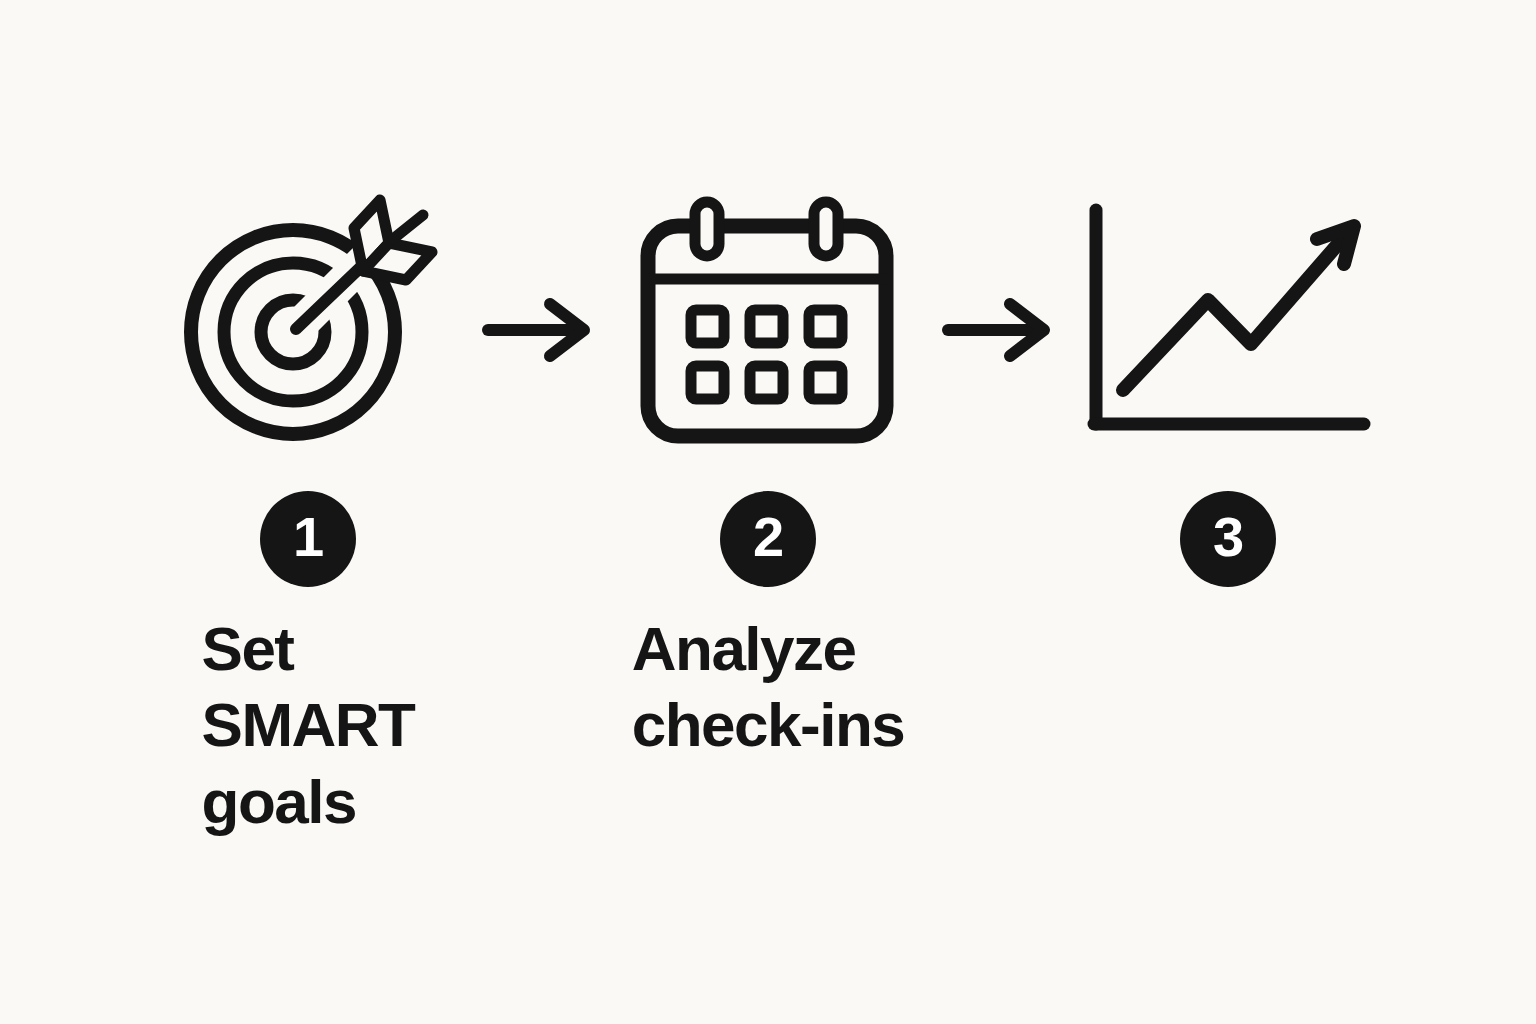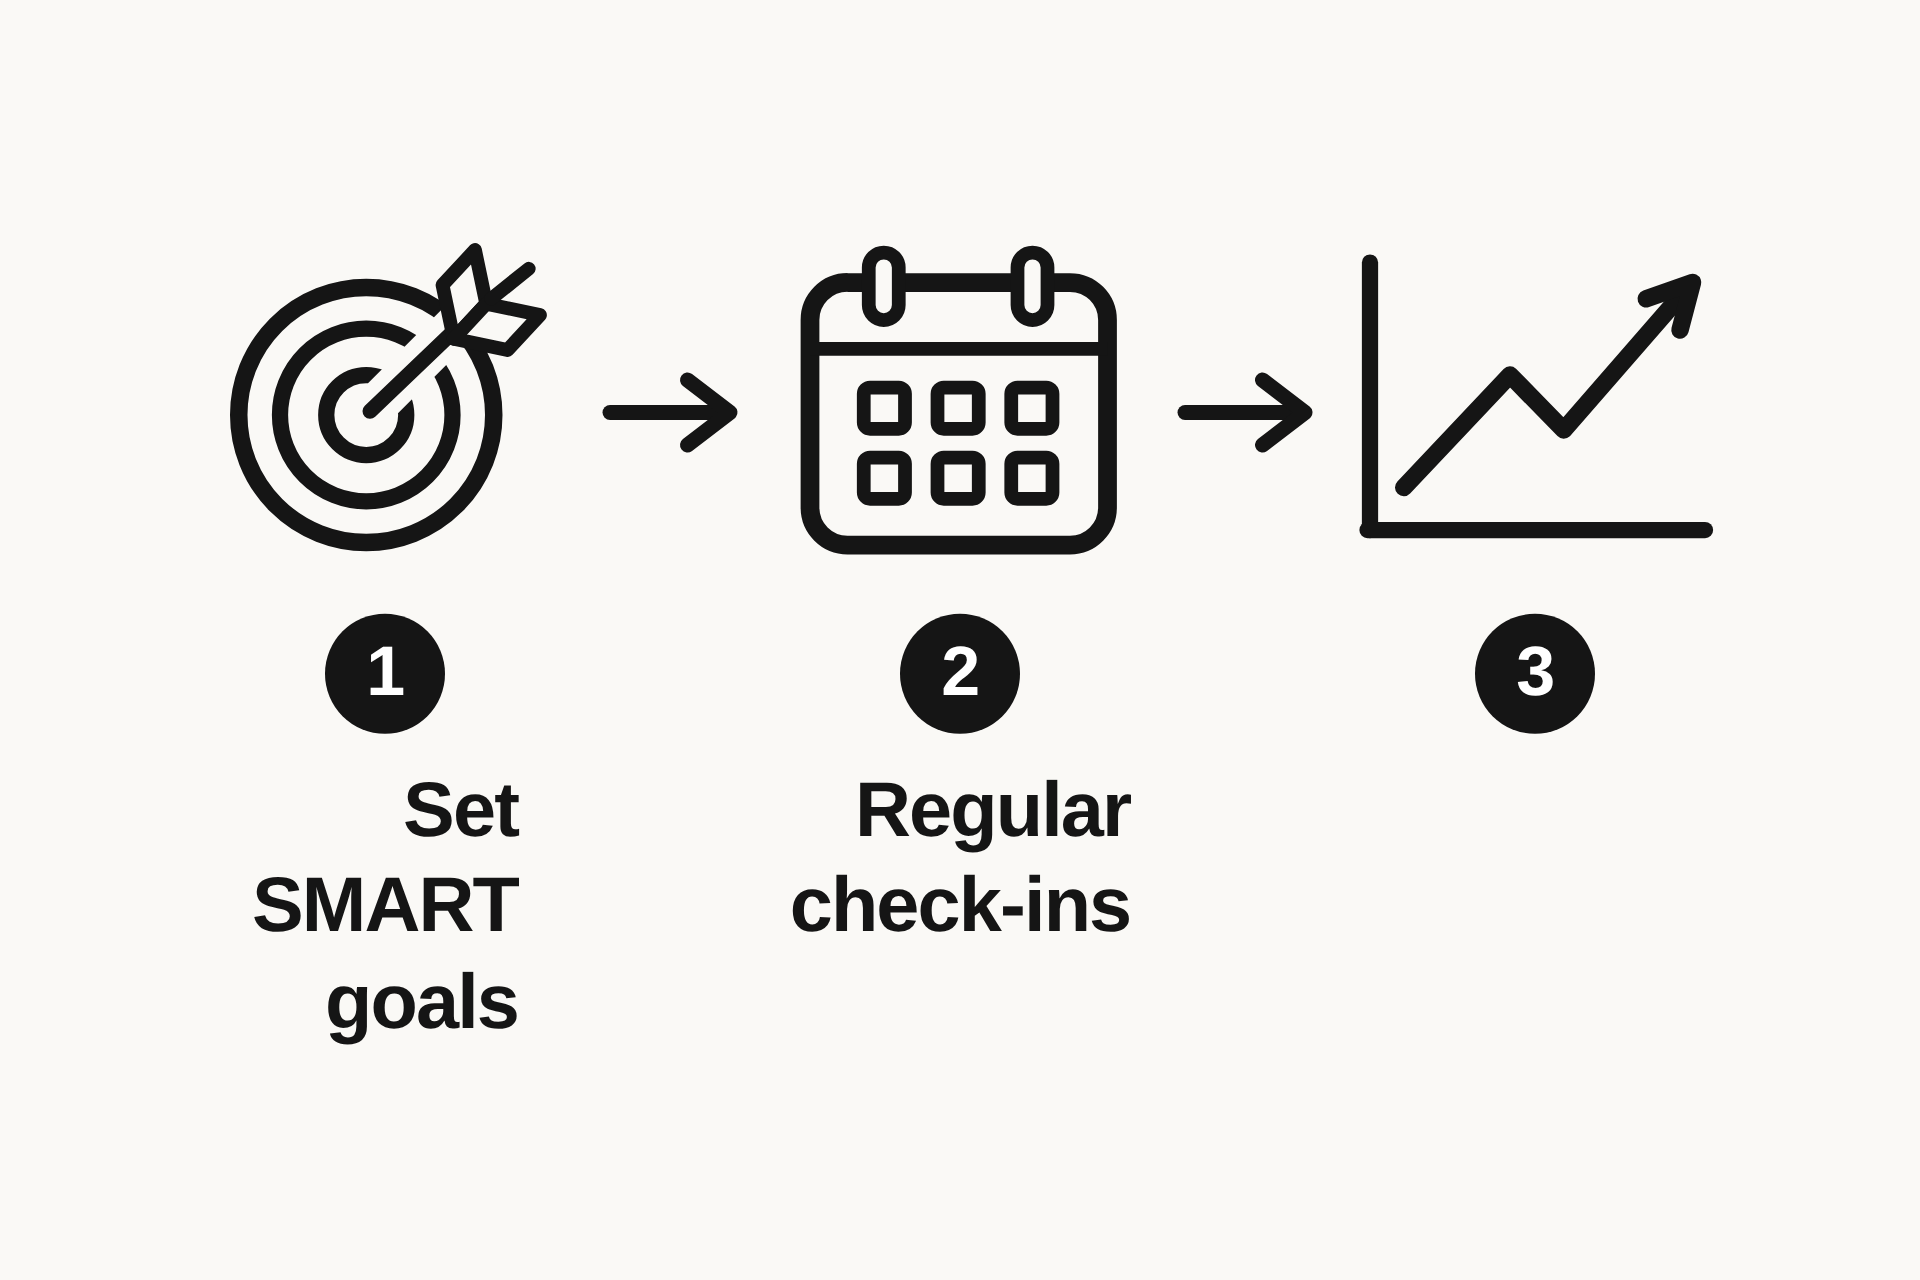--- a/index.html
+++ b/index.html
@@ -59,21 +59,21 @@
     line-height: 1;
     transform: translateY(-2px);
   }
   .label {
     margin-top: 24px;
     font-size: 62px;
     font-weight: 700;
     letter-spacing: -1.5px;
     line-height: 1.23;
     color: var(--ink, #151515);
-    text-align: right;
+    text-align: left;
     white-space: pre-line;
   }
   svg { display: block; overflow: visible; }
   svg .ink { stroke: var(--ink, #151515); fill: none; }
   svg .ink-fill-bg { stroke: var(--ink, #151515); fill: var(--bg, #faf9f6); }
   svg .bgline { stroke: var(--bg, #faf9f6); fill: none; }
 </style>
 </head>
 <body>
 
@@ -119,21 +119,21 @@
           <rect class="ink" x="107" y="112" width="33" height="33" rx="5" stroke-width="11"></rect>
           <rect class="ink" x="166" y="112" width="33" height="33" rx="5" stroke-width="11"></rect>
           <rect class="ink" x="48" y="168" width="33" height="33" rx="5" stroke-width="11"></rect>
           <rect class="ink" x="107" y="168" width="33" height="33" rx="5" stroke-width="11"></rect>
           <rect class="ink" x="166" y="168" width="33" height="33" rx="5" stroke-width="11"></rect>
         </svg>
       </div>
       <div class="badge">
         <span>2</span>
       </div>
-      <div class="label">Regular
+      <div class="label">Analyze
 check-ins</div>
     </div>
 
     <div class="connector">
       <svg width="112" height="66" viewBox="0 0 112 66" xmlns="http://www.w3.org/2000/svg">
         <line class="ink" x1="6" y1="33" x2="96" y2="33" stroke-width="12" stroke-linecap="round"></line>
         <path class="ink" d="M68,7 L102,33 L68,59" stroke-width="12" stroke-linecap="round" stroke-linejoin="round"></path>
       </svg>
     </div>
 

